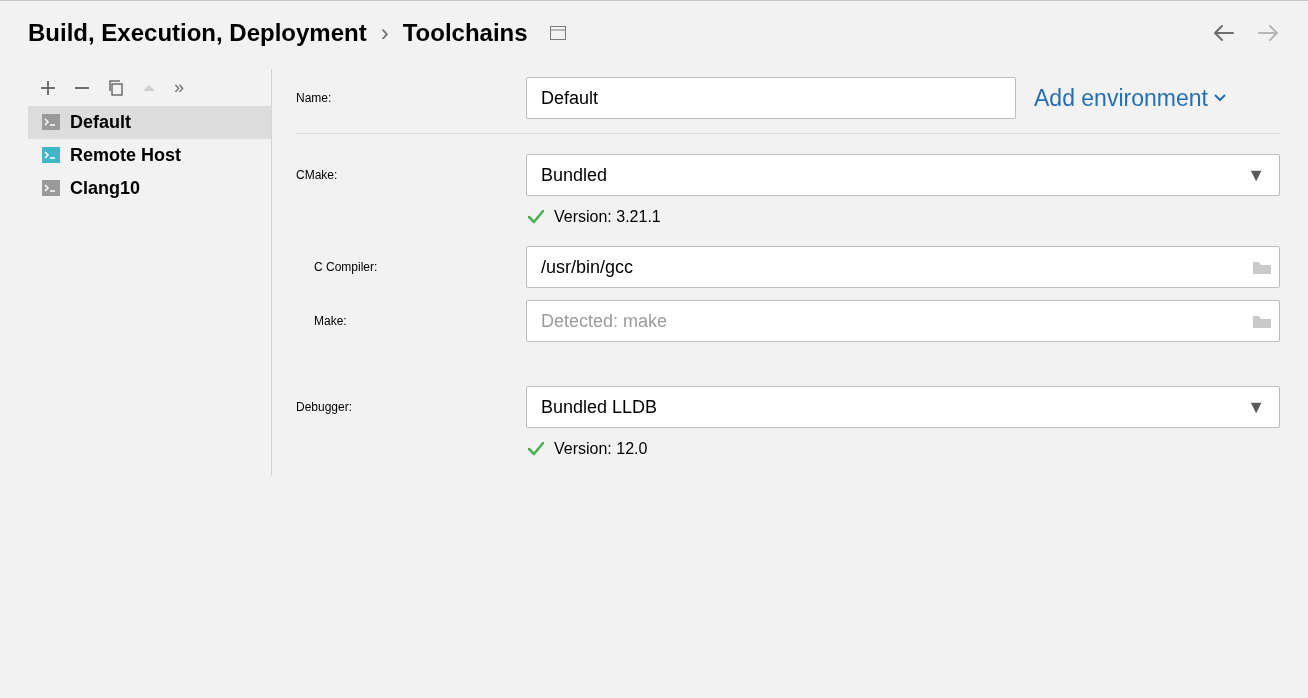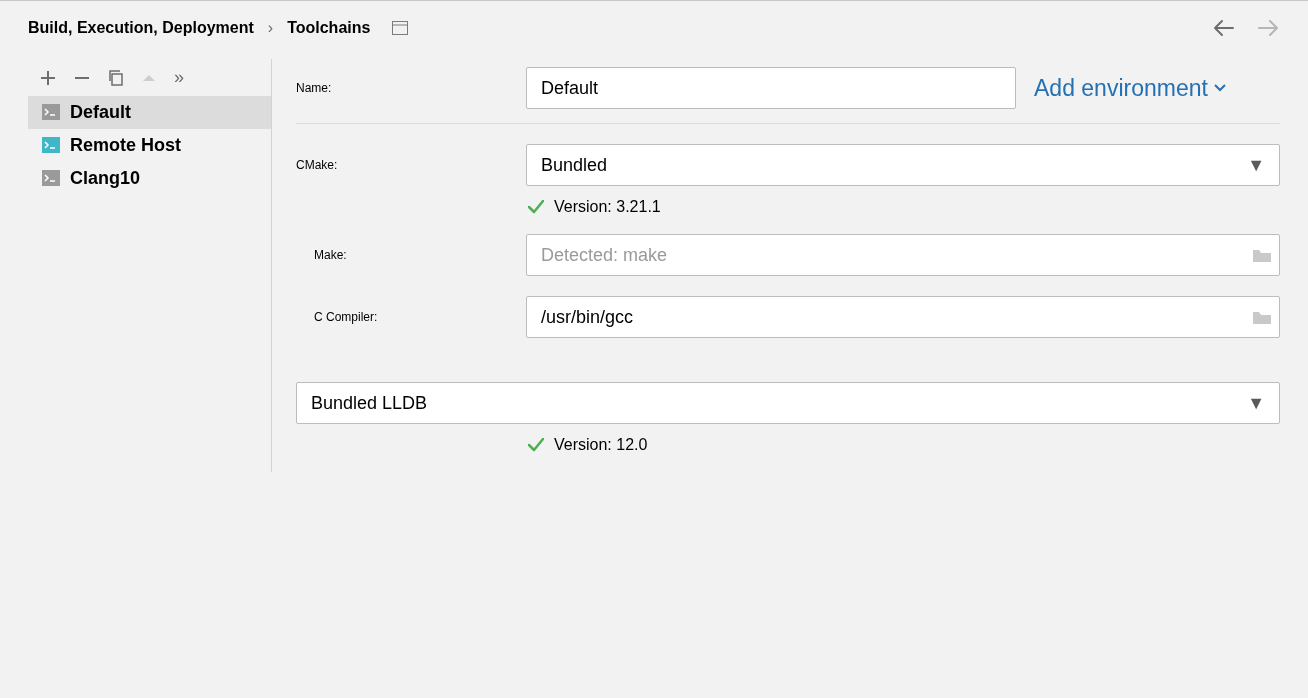--- a/index.html
+++ b/index.html
@@ -20,21 +20,21 @@
   .header {
     display: flex;
     align-items: center;
     padding: 18px 28px 22px 28px;
   }
   .breadcrumb {
     display: flex;
     align-items: center;
     flex: 1;
     gap: 14px;
-    font-size: 16px;
+    font-size: 24px;
     font-weight: 700;
   }
   .breadcrumb .chev {
     color: #6e6e6e;
     font-weight: 400;
   }
   .header-icon {
     color: #7a7a7a;
     margin-left: 8px;
     display: inline-flex;
@@ -250,46 +250,47 @@
       </div>
       <div class="version">
         <span class="check">
             <svg width="16" height="14" viewBox="0 0 16 14">
               <path d="M1 7l5 5L15 1" fill="none" stroke="#4caf50" stroke-width="2.5" stroke-linecap="round" stroke-linejoin="round"></path>
             </svg>
           </span>
         <span>Version: 3.21.1</span>
       </div>
 
+      <div class="row indent" style="margin-top:20px">
+        <div class="label">C Compiler:</div>
+        <div class="control input-browse">
+          <input type="text" value="/usr/bin/gcc" style="">
+          <span class="browse-icon">
+              <svg width="20" height="16" viewBox="0 0 20 16">
+                <path d="M1 3h6l2 3h10v9H1z" fill="#c9c9c9"></path>
+              </svg>
+            </span>
+        </div>
+      </div>
+
       <div class="row indent">
         <div class="label">Make:</div>
         <div class="control input-browse">
           <input type="text" placeholder="Detected: make" style="">
           <span class="browse-icon">
               <svg width="20" height="16" viewBox="0 0 20 16">
                 <path d="M1 3h6l2 3h10v9H1z" fill="#c9c9c9"></path>
               </svg>
             </span>
         </div>
       </div>
 
-      <div class="row indent" style="margin-top:20px">
-        <div class="label">C Compiler:</div>
-        <div class="control input-browse">
-          <input type="text" value="/usr/bin/gcc" style="">
-          <span class="browse-icon">
-              <svg width="20" height="16" viewBox="0 0 20 16">
-                <path d="M1 3h6l2 3h10v9H1z" fill="#c9c9c9"></path>
-              </svg>
-            </span>
-        </div>
-      </div>
-
 
       <div class="row gap-above">
+        <div class="label">Debugger:</div>
         <div class="control">
           <div class="select">
             <span>Bundled LLDB</span>
             <span class="caret">▼</span>
           </div>
         </div>
       </div>
       <div class="version">
         <span class="check">
             <svg width="16" height="14" viewBox="0 0 16 14">

